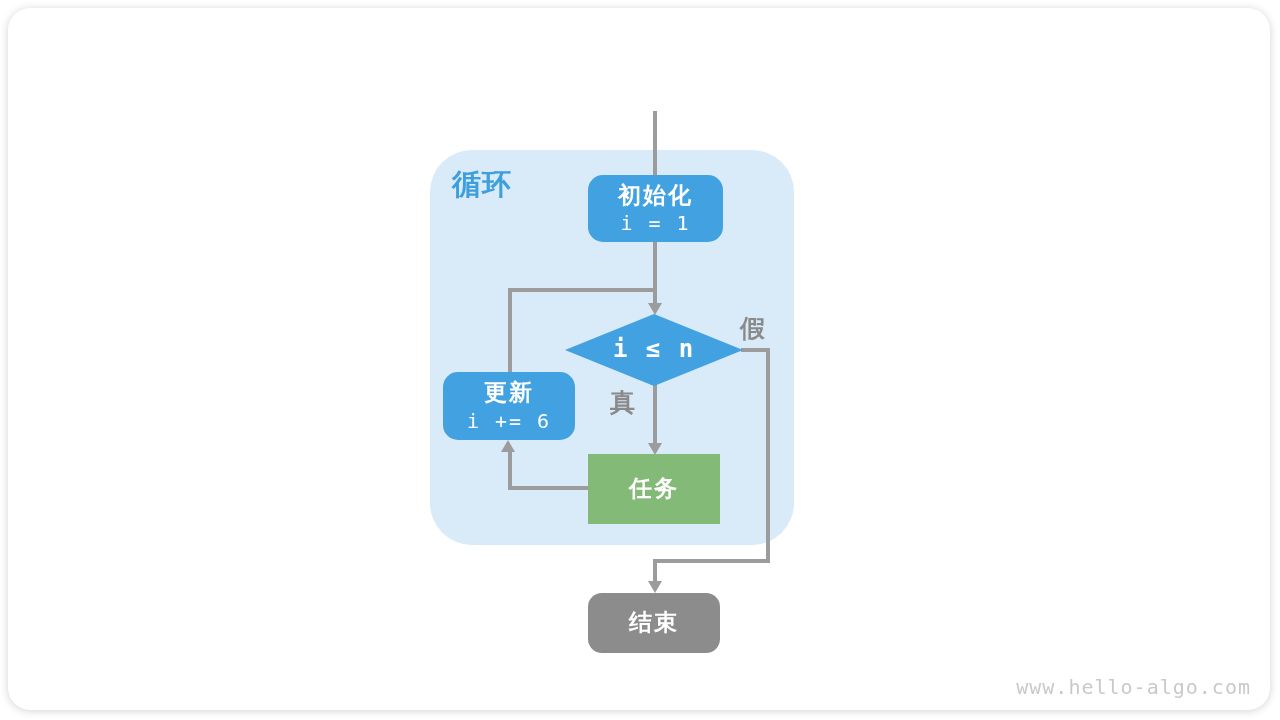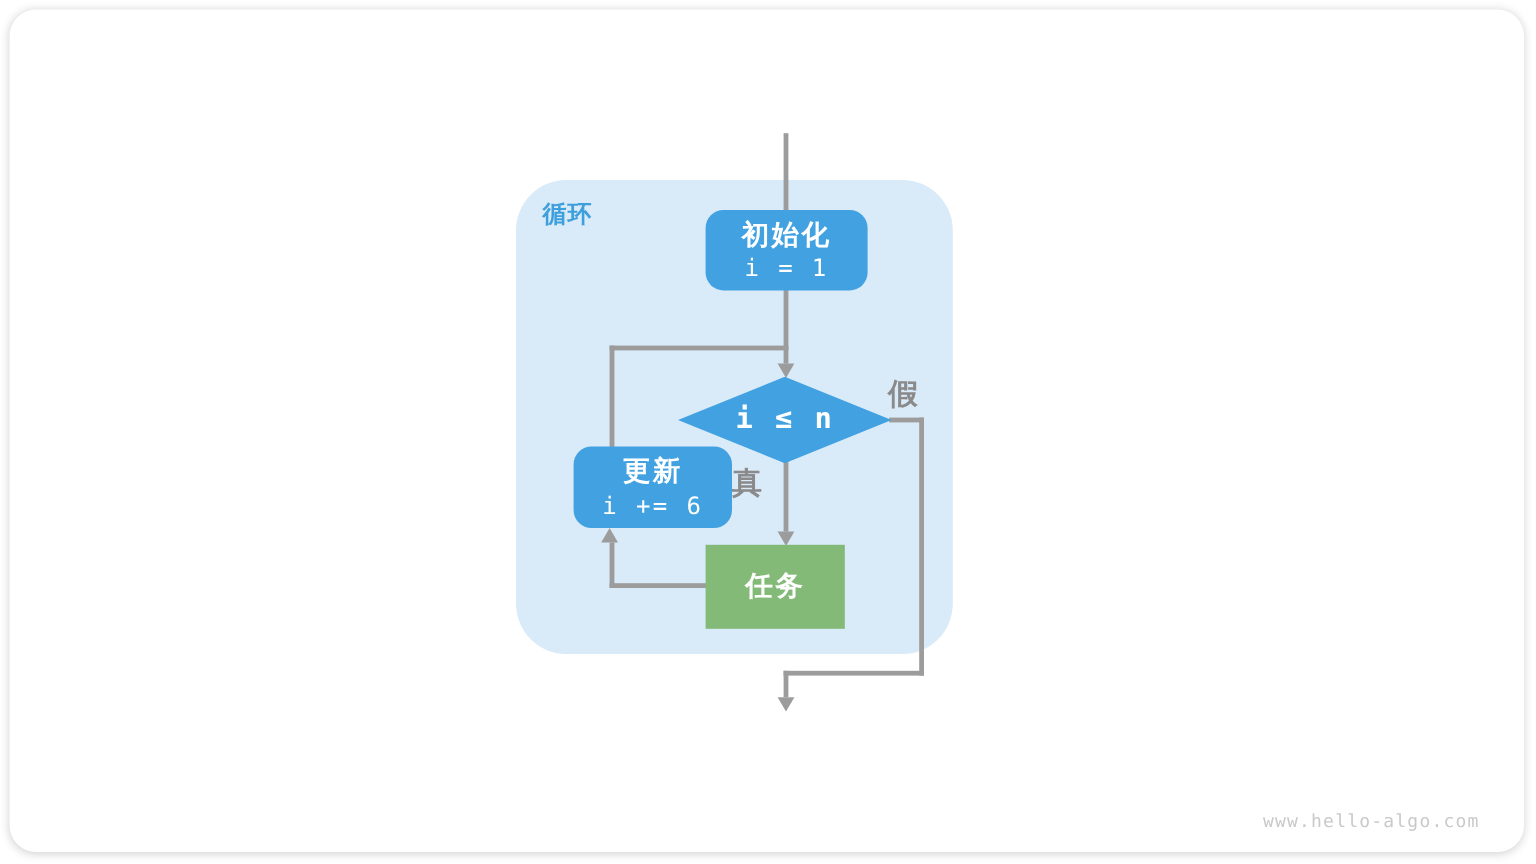--- a/index.html
+++ b/index.html
@@ -11,39 +11,39 @@
     position:absolute;left:8px;top:8px;width:1262px;height:702px;
     background:#ffffff;border-radius:22px;
     box-shadow:0 1px 8px rgba(0,0,0,0.18);
   }
   .loop-container{
     position:absolute;left:430px;top:150px;width:364px;height:395px;
     background:var(--light-blue);border-radius:42px;
   }
   .loop-label{
     position:absolute;left:452px;top:165px;
-    color:var(--loop-blue);font-size:20px;font-weight:bold;letter-spacing:1px;
+    color:var(--loop-blue);font-size:29px;font-weight:bold;letter-spacing:1px;
   }
   .node{
     position:absolute;display:flex;flex-direction:column;
     align-items:center;justify-content:center;
     color:#ffffff;font-size:23px;font-weight:600;letter-spacing:2px;
     line-height:1.3;
   }
   .node .code{
     font-family:"DejaVu Sans Mono",monospace;font-size:20px;font-weight:normal;
     letter-spacing:2px;
   }
   .terminal{background:var(--gray);border-radius:14px;}
   .process-blue{background:var(--blue);border-radius:15px;}
   .process-green{background:var(--green);}
   #node-start{left:590px;top:52px;width:130px;height:60px;}
   #node-init{left:588px;top:175px;width:135px;height:67px;}
-  #node-update{left:443px;top:372px;width:132px;height:68px;margin-left:35px;}
-  #node-task{left:588px;top:454px;width:116px;height:70px;}
+  #node-update{left:443px;top:372px;width:132px;height:68px;}
+  #node-task{left:588px;top:454px;width:132px;height:70px;}
   #node-end{left:588px;top:593px;width:132px;height:60px;}
   #node-cond{
     left:565px;top:314px;width:178px;height:72px;background:var(--blue);
     clip-path:polygon(50% 0,100% 50%,50% 100%,0 50%);
     font-family:"DejaVu Sans Mono",monospace;font-size:24px;font-weight:bold;
   }
   .edge-label{
     position:absolute;color:var(--label-gray);
     font-size:25px;font-weight:bold;
   }
@@ -54,22 +54,22 @@
     position:absolute;width:0;height:0;
     border-left:7px solid transparent;border-right:7px solid transparent;
     border-top:12px solid var(--line);
   }
   .arrow-up{
     position:absolute;width:0;height:0;
     border-left:7px solid transparent;border-right:7px solid transparent;
     border-bottom:12px solid var(--line);
   }
   .watermark{
-    position:absolute;right:47px;top:675px;
-    font-family:"DejaVu Sans Mono",monospace;font-size:15px;color:#c9c9c9;
+    position:absolute;right:29px;top:675px;
+    font-family:"DejaVu Sans Mono",monospace;font-size:20px;color:#c9c9c9;
     letter-spacing:1px;
   }
 </style>
 </head>
 <body>
 
 <div id="stage" style="--blue: #41A1E1; --light-blue: #D9EAF8; --green: #83BA77; --gray: #8C8C8C; --line: #9C9C9C; --label-gray: #8A8A8A; --loop-blue: #3D9FDC;">
   <div class="card"></div>
 
   <div class="loop-container"></div>
@@ -106,15 +106,18 @@
 
   <div class="node process-blue" id="node-update">
     <span>更新</span>
     <span class="code">i += 6</span>
   </div>
 
   <div class="node process-green" id="node-task">
     <span>任务</span>
   </div>
 
+  <div class="node terminal" id="node-end">
+    <span>结束</span>
+  </div>
 
   <div class="watermark">www.hello-algo.com</div>
 </div>
 
 </body></html>

